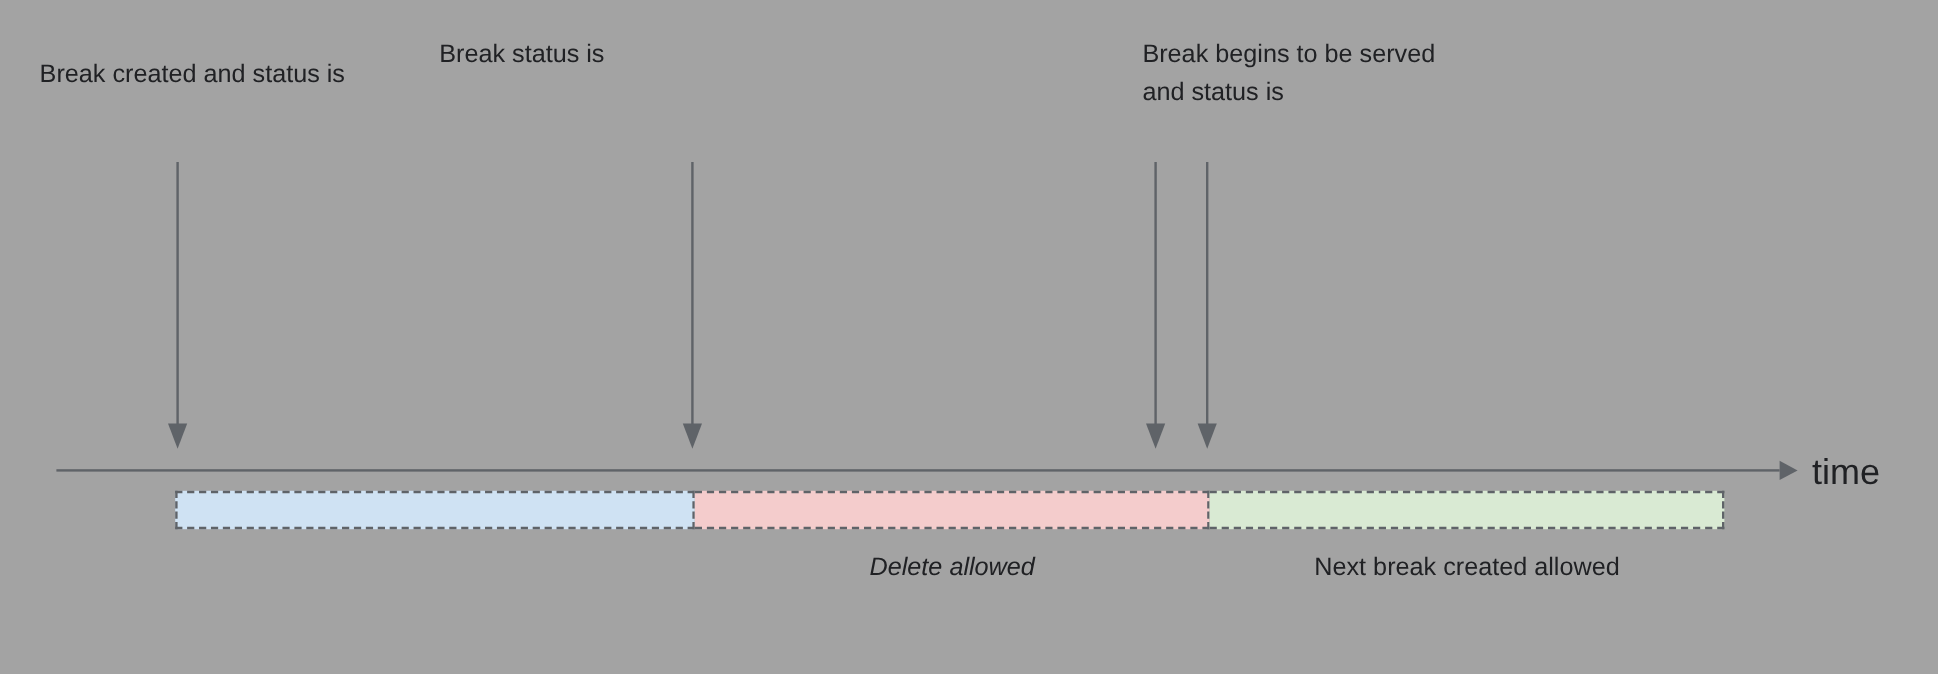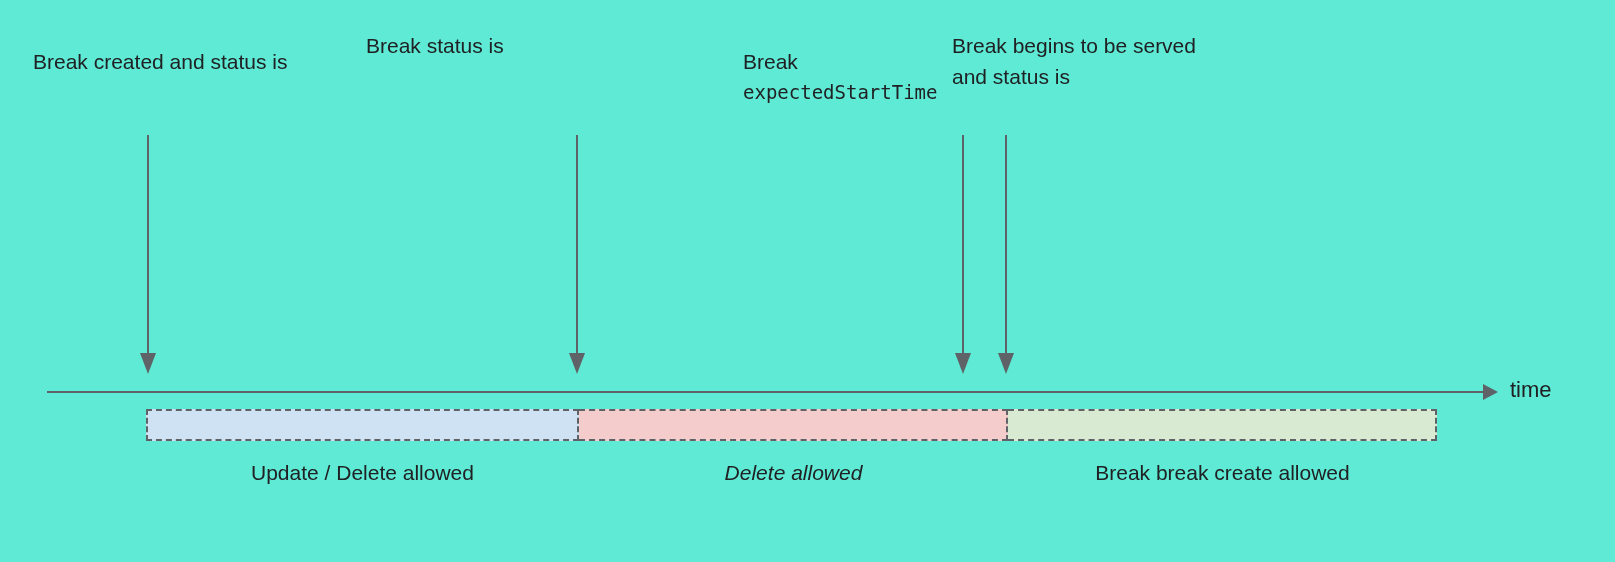--- a/index.html
+++ b/index.html
@@ -4,21 +4,21 @@
 <style>
   :root{
     --line:#5f6368;
     --text:#202124;
   }
   html,body{margin:0;padding:0;background:#ffffff;}
   .canvas{
     position:relative;
     width:1615px;
     height:562px;
-    background:#5eead4;
+    background:#a3a3a3;
     font-family:"Liberation Sans", sans-serif;
     color:var(--text);
     overflow:hidden;
   }
 
   
   .annotation{position:absolute;}
   .ann-text{
     font-size:21px;
     line-height:31px;
@@ -51,21 +51,21 @@
     background:var(--line);
   }
   .timeline-head{
     position:absolute;left:1483px;top:384px;width:0;height:0;
     border-top:8px solid transparent;
     border-bottom:8px solid transparent;
     border-left:15px solid var(--line);
   }
   .time-label{
     position:absolute;left:1510px;top:377px;
-    font-size:22px;color:var(--text);
+    font-size:30px;color:var(--text);
   }
 
   
   .segment{
     position:absolute;top:409px;height:32px;
     box-sizing:border-box;
     border:2px dashed var(--line);
   }
   .segment.seg-0{left:146px;width:433px;}
   .segment.seg-1{left:579px;width:429px;border-left:none;}
@@ -86,24 +86,20 @@
 <div class="canvas">
 
   <div class="annotation" style="left:33px;top:46px;width:310px">
     <div class="ann-text">Break created and status is</div>
   </div>
 
   <div class="annotation" style="left:366px;top:30px;width:310px">
     <div class="ann-text">Break status is</div>
   </div>
 
-  <div class="annotation" style="left:743px;top:46px;width:260px">
-    <div class="ann-text">Break</div>
-    <div class="ann-code">expectedStartTime</div>
-  </div>
 
   <div class="annotation" style="left:952px;top:30px;width:272px">
     <div class="ann-text">Break begins to be served and status is</div>
   </div>
 
   <div class="v-arrow" style="left:140px">
     <div class="stem"></div>
     <div class="head"></div>
   </div>
   <div class="v-arrow" style="left:569px">
@@ -120,17 +116,16 @@
   </div>
 
   <div class="timeline-line"></div>
   <div class="timeline-head"></div>
   <div class="time-label">time</div>
 
   <div class="segment seg-0" style="background-color: rgb(207, 226, 243);"></div>
   <div class="segment seg-1" style="background-color: rgb(244, 204, 204);"></div>
   <div class="segment seg-2" style="background-color: rgb(217, 234, 211);"></div>
 
-  <div class="segment-label lab-0">Update / Delete allowed</div>
   <div class="segment-label lab-1">Delete allowed</div>
-  <div class="segment-label lab-2">Break break create allowed</div>
+  <div class="segment-label lab-2">Next break created allowed</div>
 
 </div>
 
 </body></html>

